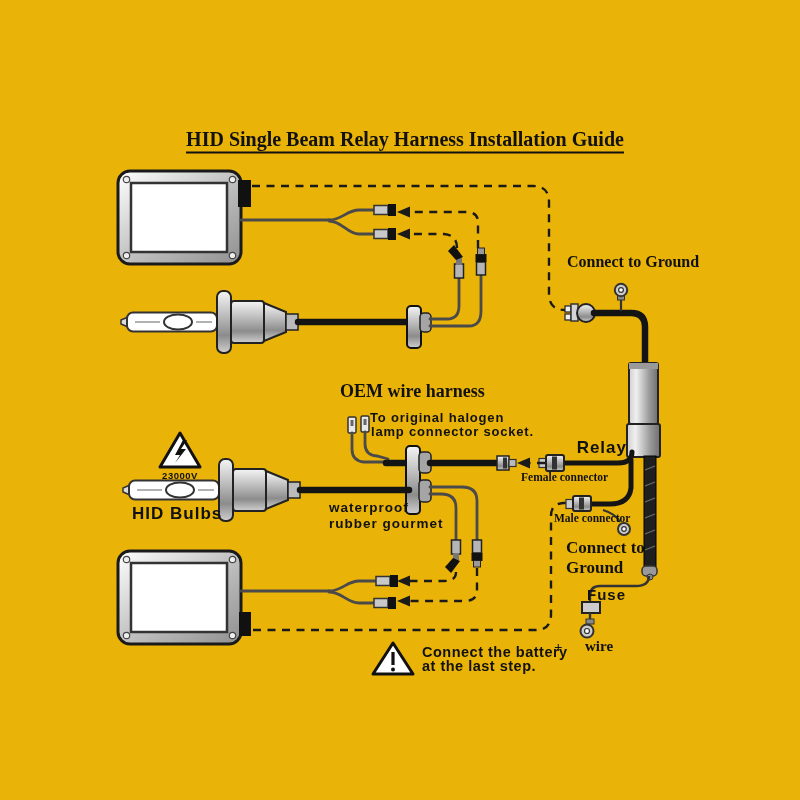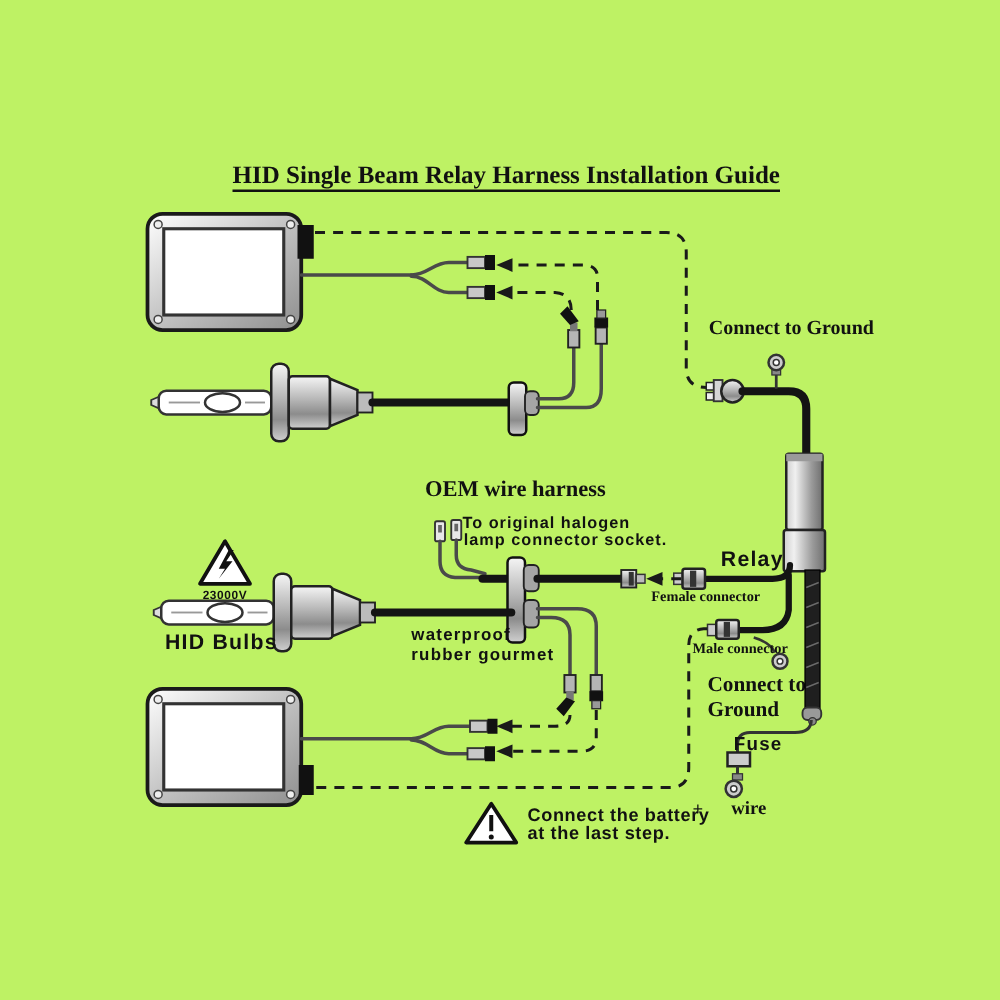--- a/index.html
+++ b/index.html
@@ -1,16 +1,16 @@
 <!DOCTYPE html>
 <html><head>
 <meta charset="utf-8">
 <style>
   html,body{margin:0;padding:0;background:#ffffff;}
-  .canvas{position:relative;width:800px;height:800px;background:#bef264;overflow:hidden;}
+  .canvas{position:relative;width:800px;height:800px;background:#eab308;overflow:hidden;}
   svg{display:block;}
   text{fill:#111;}
   .t-title{font:bold 20px "Liberation Serif", serif;}
   .t-serif-lg{font:bold 16px "Liberation Serif", serif;}
   .t-serif-oem{font:bold 18px "Liberation Serif", serif;}
   .t-serif-md{font:bold 17px "Liberation Serif", serif;}
   .t-serif-sm{font:bold 11.5px "Liberation Serif", serif;}
   .t-serif-wire{font:bold 15px "Liberation Serif", serif;}
   .t-plus{font:bold 15px "Liberation Serif", serif;}
   .t-sans-halogen{font:bold 13px "Liberation Sans", sans-serif;letter-spacing:.8px;}

